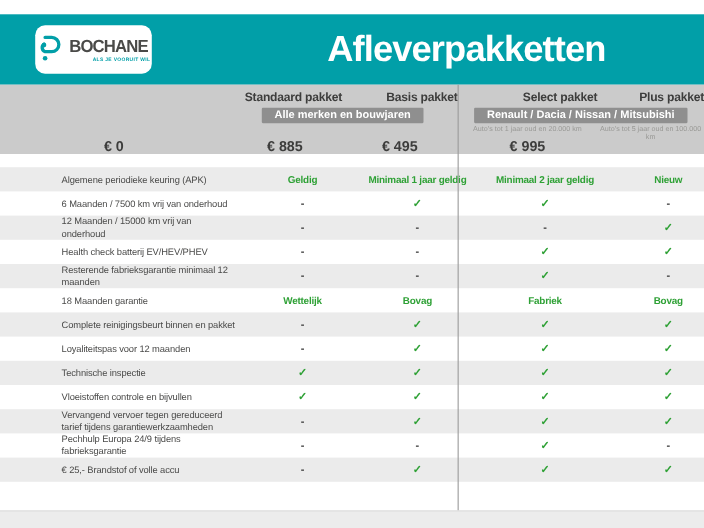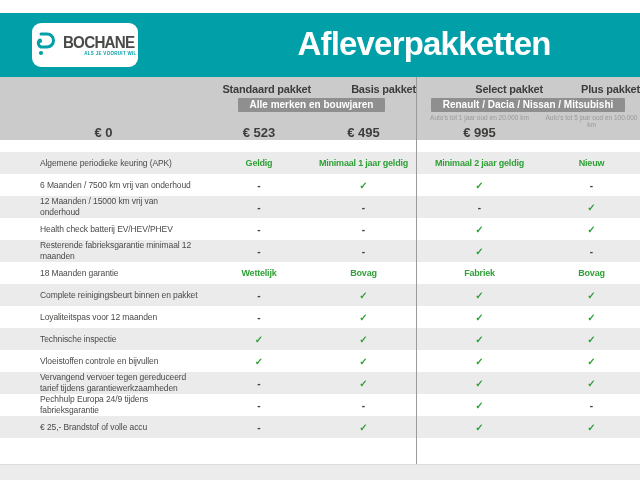--- a/index.html
+++ b/index.html
@@ -30,21 +30,21 @@
     justify-self:center; background:#8f8f8f; color:#fff; font-weight:bold; font-size:10px;
     height:14px; line-height:14px; padding:0 12px; text-align:right; white-space:nowrap; border-radius:1px;
   }
   .notes-row { margin-top:2px; height:9px; }
   .notes-row > div { text-align:center; font-size:6.5px; color:#999996; }
   .totals { margin-top:2px; }
   .totals > div { text-align:center; font-weight:bold; font-size:13px; color:#3d3d3c; }
   .total-label { text-align:left !important; padding-left:40px; }
   
   .rows { position:absolute; top:152px; left:0; width:640px; }
-  .row { min-height:22px; align-items:center; }
+  .row { min-height:22px; align-items:center;padding-left:16px; }
   .row.alt { background:#ebebeb; }
   .row-label { padding-left:40px; padding-right:8px; font-size:8.5px; color:#4a4a49; letter-spacing:-0.1px; line-height:1.25; }
   .cell { text-align:center; }
   .cell.check { color:#2fa136; font-size:10px; font-weight:bold; }
   .cell.dash  { color:#3f3f3f; font-size:10px; font-weight:bold; }
   .cell.gtext { color:#2fa136; font-size:9px;  font-weight:bold; letter-spacing:-0.2px; }
   
   .divider { position:absolute; left:416px; top:77px; width:1px; height:388px; background:#9a9a9a; }
   .footer  { position:absolute; left:0; bottom:0; width:640px; height:15px; background:#ececec; border-top:1px solid #dcdcdc; }
 </style>
@@ -83,21 +83,21 @@
     </div>
     <div class="cols notes-row">
       <div></div>
       <div></div>
       <div></div>
       <div>Auto's tot 1 jaar oud en 20.000 km</div>
       <div>Auto's tot 5 jaar oud en 100.000 km</div>
     </div>
     <div class="cols totals">
       <div>€ 0</div>
-      <div>€ 523</div>
+      <div>€ 885</div>
       <div>€ 495</div>
       <div>€ 995</div>
     </div>
   </div>
 
   <div class="rows">
       <div class="cols row alt">
         <div class="row-label">Algemene periodieke keuring (APK)</div>
         <div class="cell gtext">Geldig</div>
         <div class="cell gtext">Minimaal 1 jaar geldig</div>

